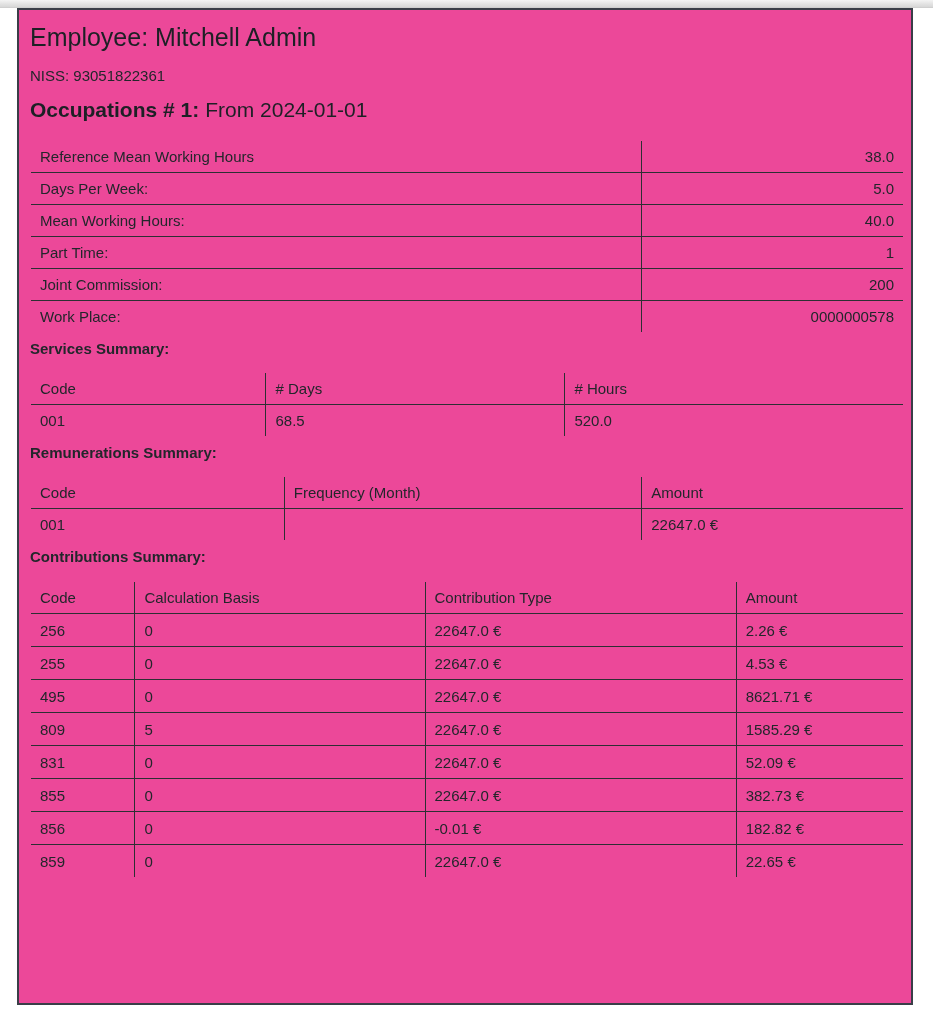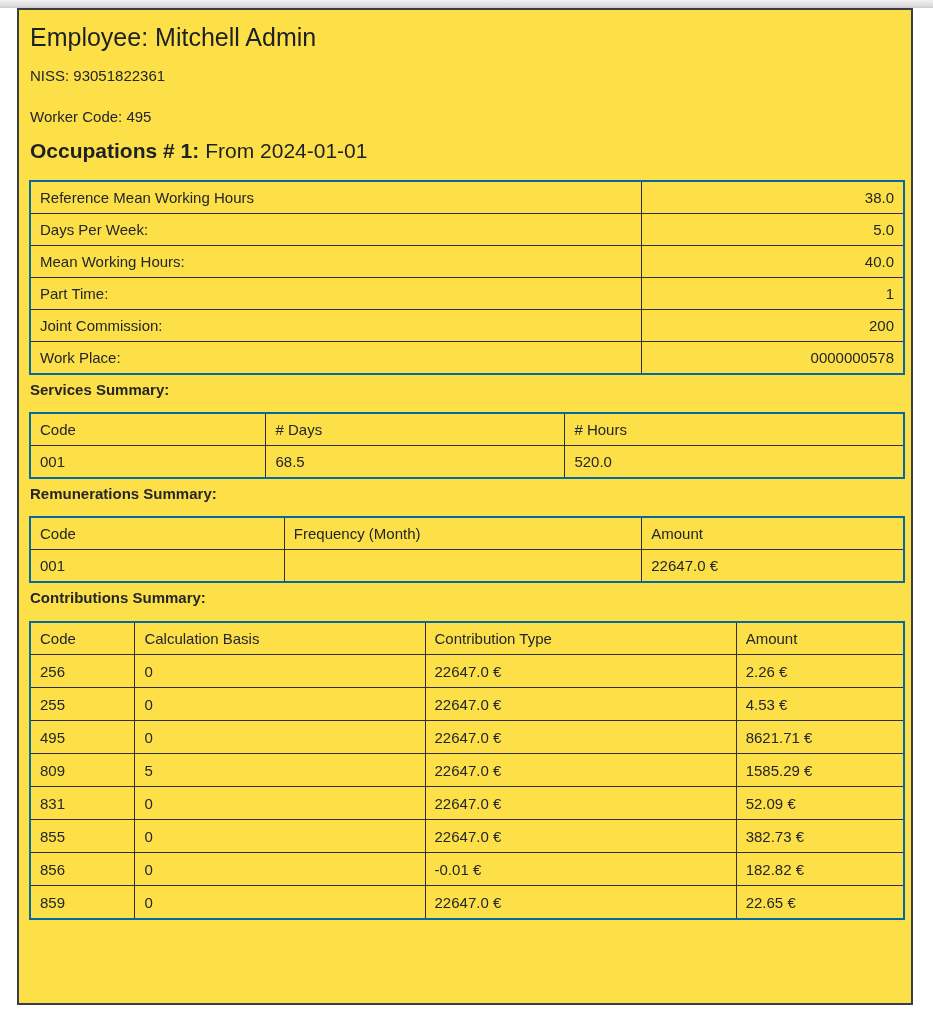--- a/index.html
+++ b/index.html
@@ -15,21 +15,21 @@
     background: linear-gradient(180deg, #f4f4f4 0%, #e3e3e3 55%, #d7d7d7 100%);
     border-bottom: 1px solid #cfcfcf;
     box-sizing: border-box;
   }
   .page {
     margin-left: 17px;
     width: 896px;
     height: 997px;
     box-sizing: border-box;
     border: 2px solid #3a3e48;
-    background: #fde047;
+    background: #ec4899;
     padding: 8px 6px 0 10px;
     overflow: hidden;
   }
   .doc-title {
     margin: 4px 0 0 1px;
     font-size: 25px;
     font-weight: 400;
     line-height: 30px;
     color: #1d2025;
   }
@@ -51,21 +51,21 @@
   .section-label {
     margin: 5px 0 0 1px;
     font-size: 15px;
     font-weight: 700;
     line-height: 19px;
   }
   table {
     width: 100%;
     border-collapse: collapse;
     table-layout: fixed;
-    border: 2px solid #0369a1;
+    border: 2px solid #ec4899;
   }
   .tbl-occupation { margin-top: 16px; }
   .tbl-services, .tbl-remunerations { margin-top: 13px; }
   .tbl-contributions { margin-top: 14px; }
   th, td {
     border: 1px solid #2d2f33;
     font-size: 15px;
     font-weight: 400;
     line-height: 19px;
     padding: 6px 9px;
@@ -81,21 +81,20 @@
 </style>
 </head>
 <body>
 
 <div class="top-strip"></div>
 
 <div class="page">
 
   <h1 class="doc-title">Employee: Mitchell Admin</h1>
   <p class="meta-line meta-niss">NISS: 93051822361</p>
-  <p class="meta-line meta-worker">Worker Code: 495</p>
 
   <h2 class="occ-heading"><span class="bold">Occupations # 1:</span><span class="rest">From 2024-01-01</span></h2>
 
   <table class="tbl-occupation">
     <colgroup>
         <col style="width:70%">
         <col style="width:30%">
       </colgroup>
     <tbody>
       <tr>

